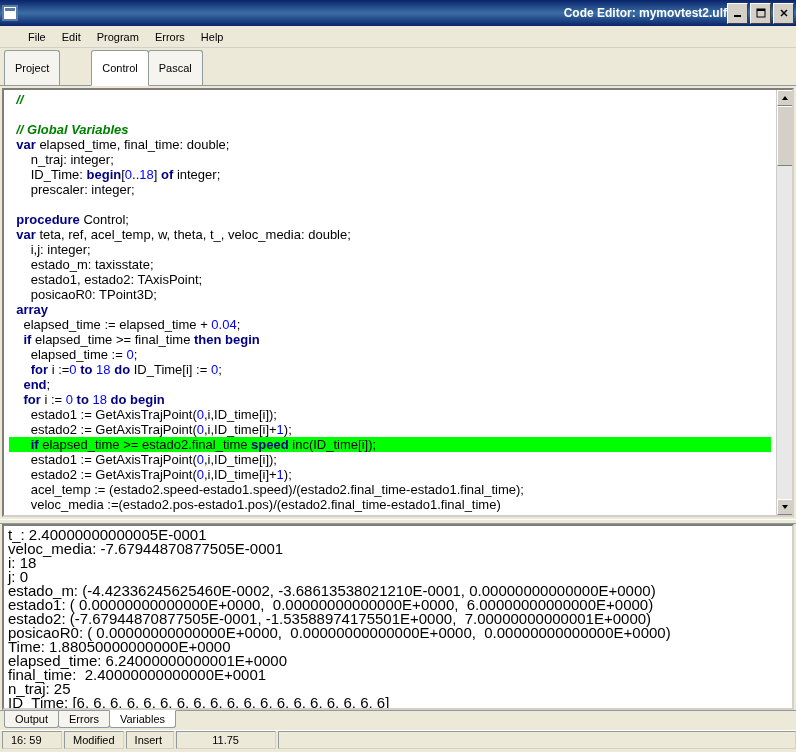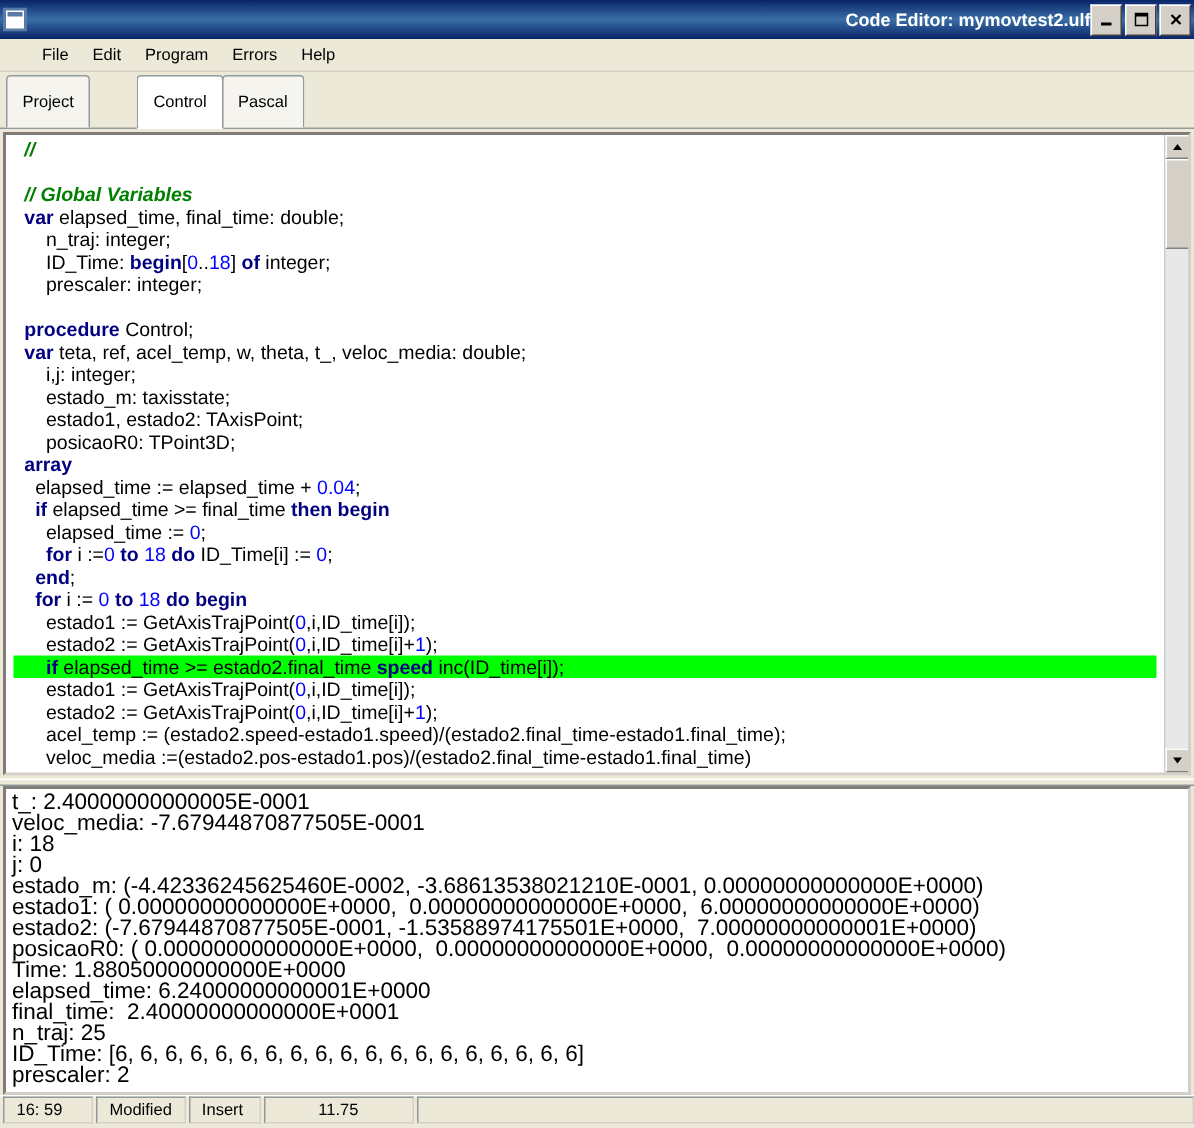--- a/index.html
+++ b/index.html
@@ -150,20 +150,25 @@
 estado1: ( 0.00000000000000E+0000,  0.00000000000000E+0000,  6.00000000000000E+0000)
 estado2: (-7.67944870877505E-0001, -1.53588974175501E+0000,  7.00000000000001E+0000)
 posicaoR0: ( 0.00000000000000E+0000,  0.00000000000000E+0000,  0.00000000000000E+0000)
 Time: 1.88050000000000E+0000
 elapsed_time: 6.24000000000001E+0000
 final_time:  2.40000000000000E+0001
 n_traj: 25
 ID_Time: [6, 6, 6, 6, 6, 6, 6, 6, 6, 6, 6, 6, 6, 6, 6, 6, 6, 6, 6]
 prescaler: 2</pre>
   </div>
+  <div class="bottom-tabs">
+    <div class="btab">Output</div>
+    <div class="btab">Errors</div>
+    <div class="btab active">Variables</div>
+  </div>
 </div>
 
 <div class="statusbar">
   <div class="status-cell" style="min-width:60px">16: 59</div>
   <div class="status-cell" style="min-width:54px">Modified</div>
   <div class="status-cell" style="min-width:48px">Insert</div>
   <div class="status-cell" style="min-width:100px;text-align:center;justify-content:center">11.75</div>
   <div class="status-cell" style="flex:1"></div>
 </div>
 

